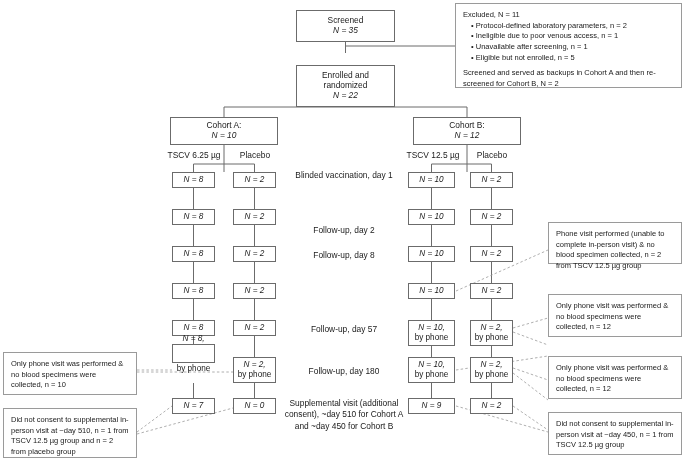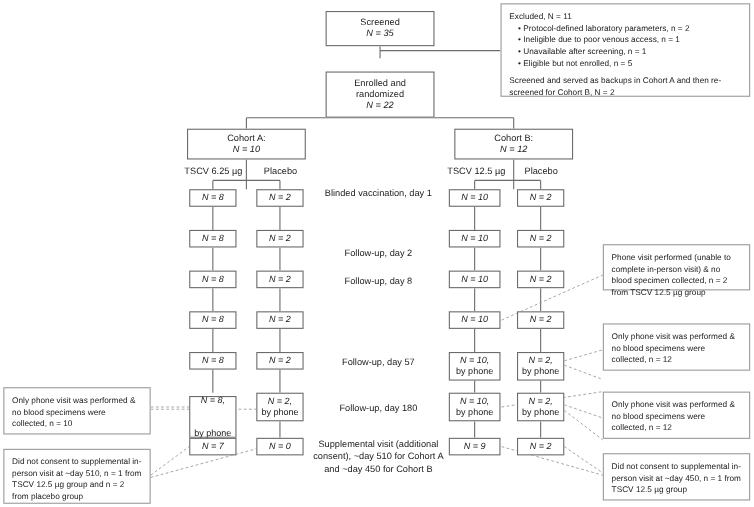--- a/index.html
+++ b/index.html
@@ -125,21 +125,21 @@
     </div>
   <div class="box nbox" style="left:172px;top:246px;width:43px;height:16px;">
       <span class="ln ital">N = 8</span>
     </div>
   <div class="box nbox" style="left:172px;top:283px;width:43px;height:16px;">
       <span class="ln ital">N = 8</span>
     </div>
   <div class="box nbox" style="left:172px;top:320px;width:43px;height:16px;">
       <span class="ln ital">N = 8</span>
     </div>
-  <div class="box nbox" style="left:172px;top:360px;width:43px;height:38px;gap:20px;">
+  <div class="box nbox" style="left:172px;top:344px;width:43px;height:19px;gap:20px;">
       <span class="ln ital">N = 8,</span>
       <span class="ln">by phone</span>
     </div>
   <div class="box nbox" style="left:172px;top:398px;width:43px;height:16px;">
       <span class="ln ital">N = 7</span>
     </div>
 
   <div class="box nbox" style="left:233px;top:172px;width:43px;height:16px;">
       <span class="ln ital">N = 2</span>
     </div>

